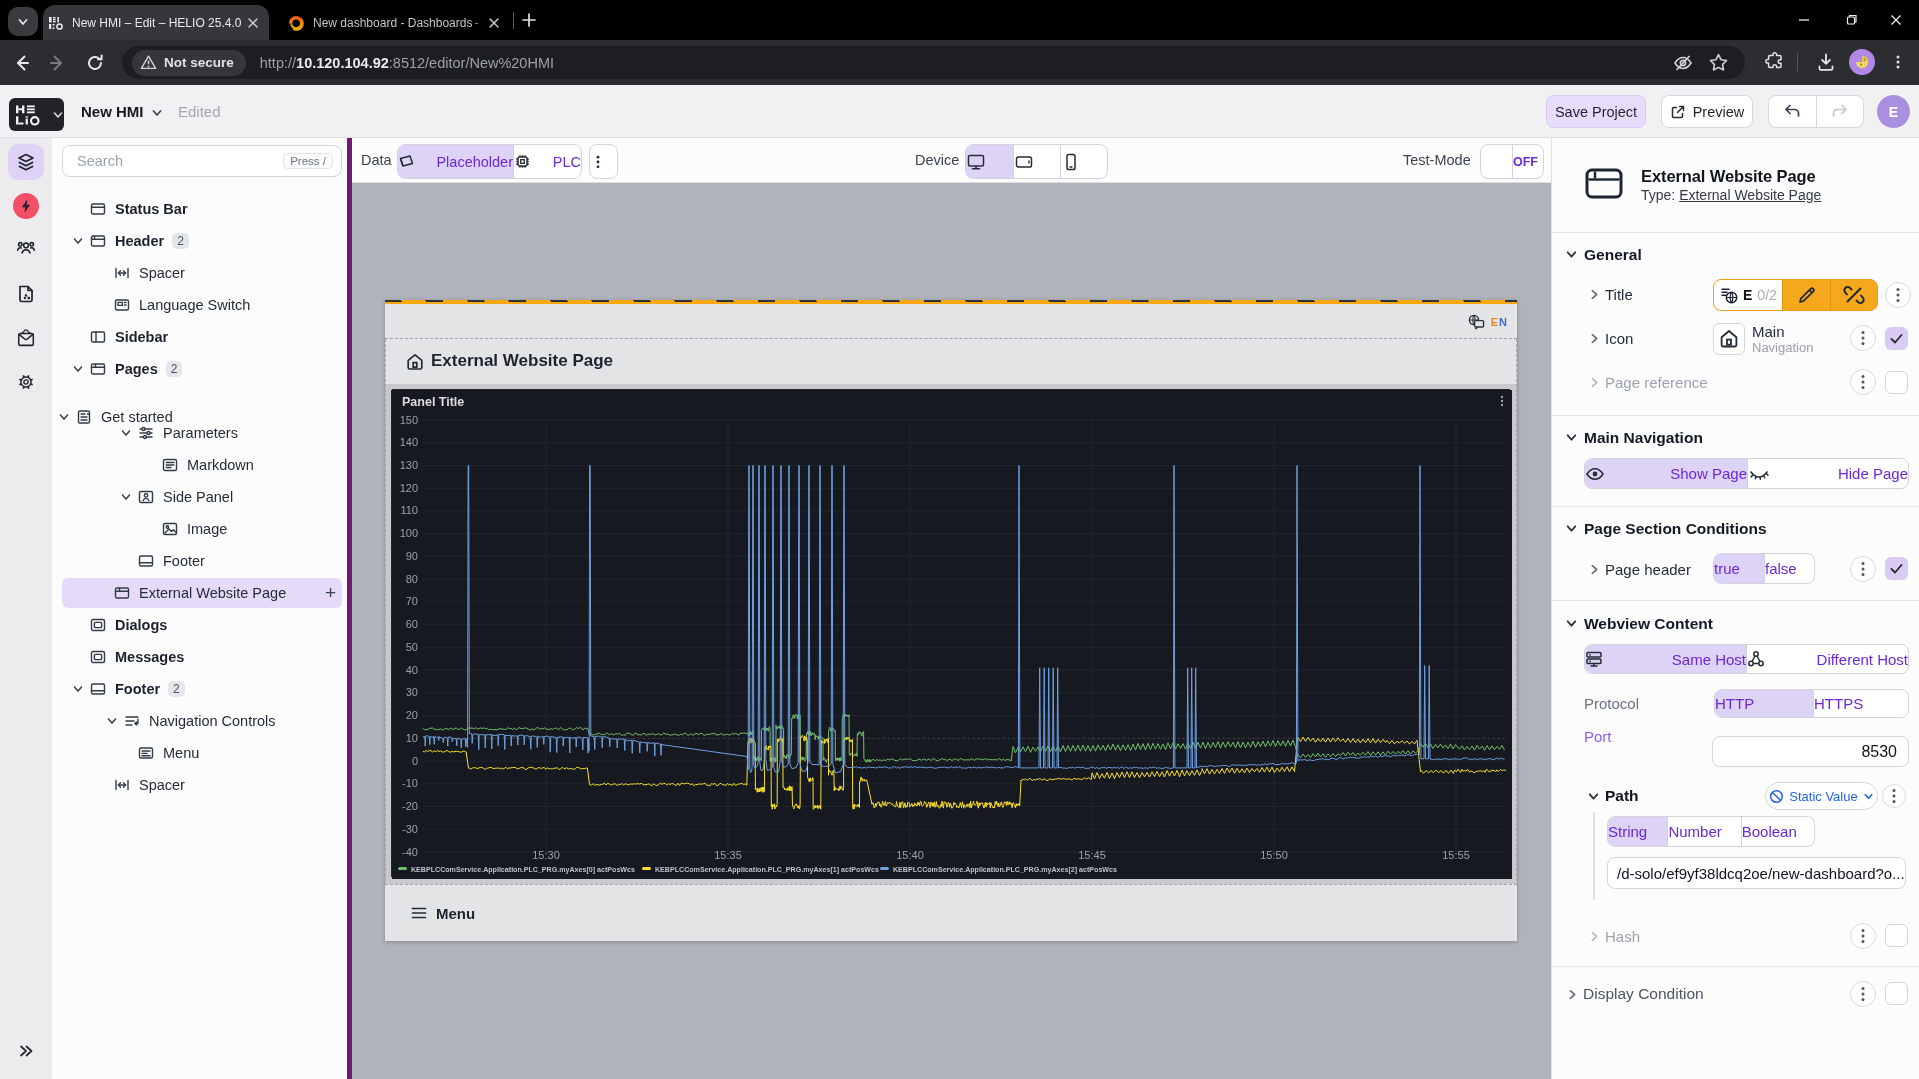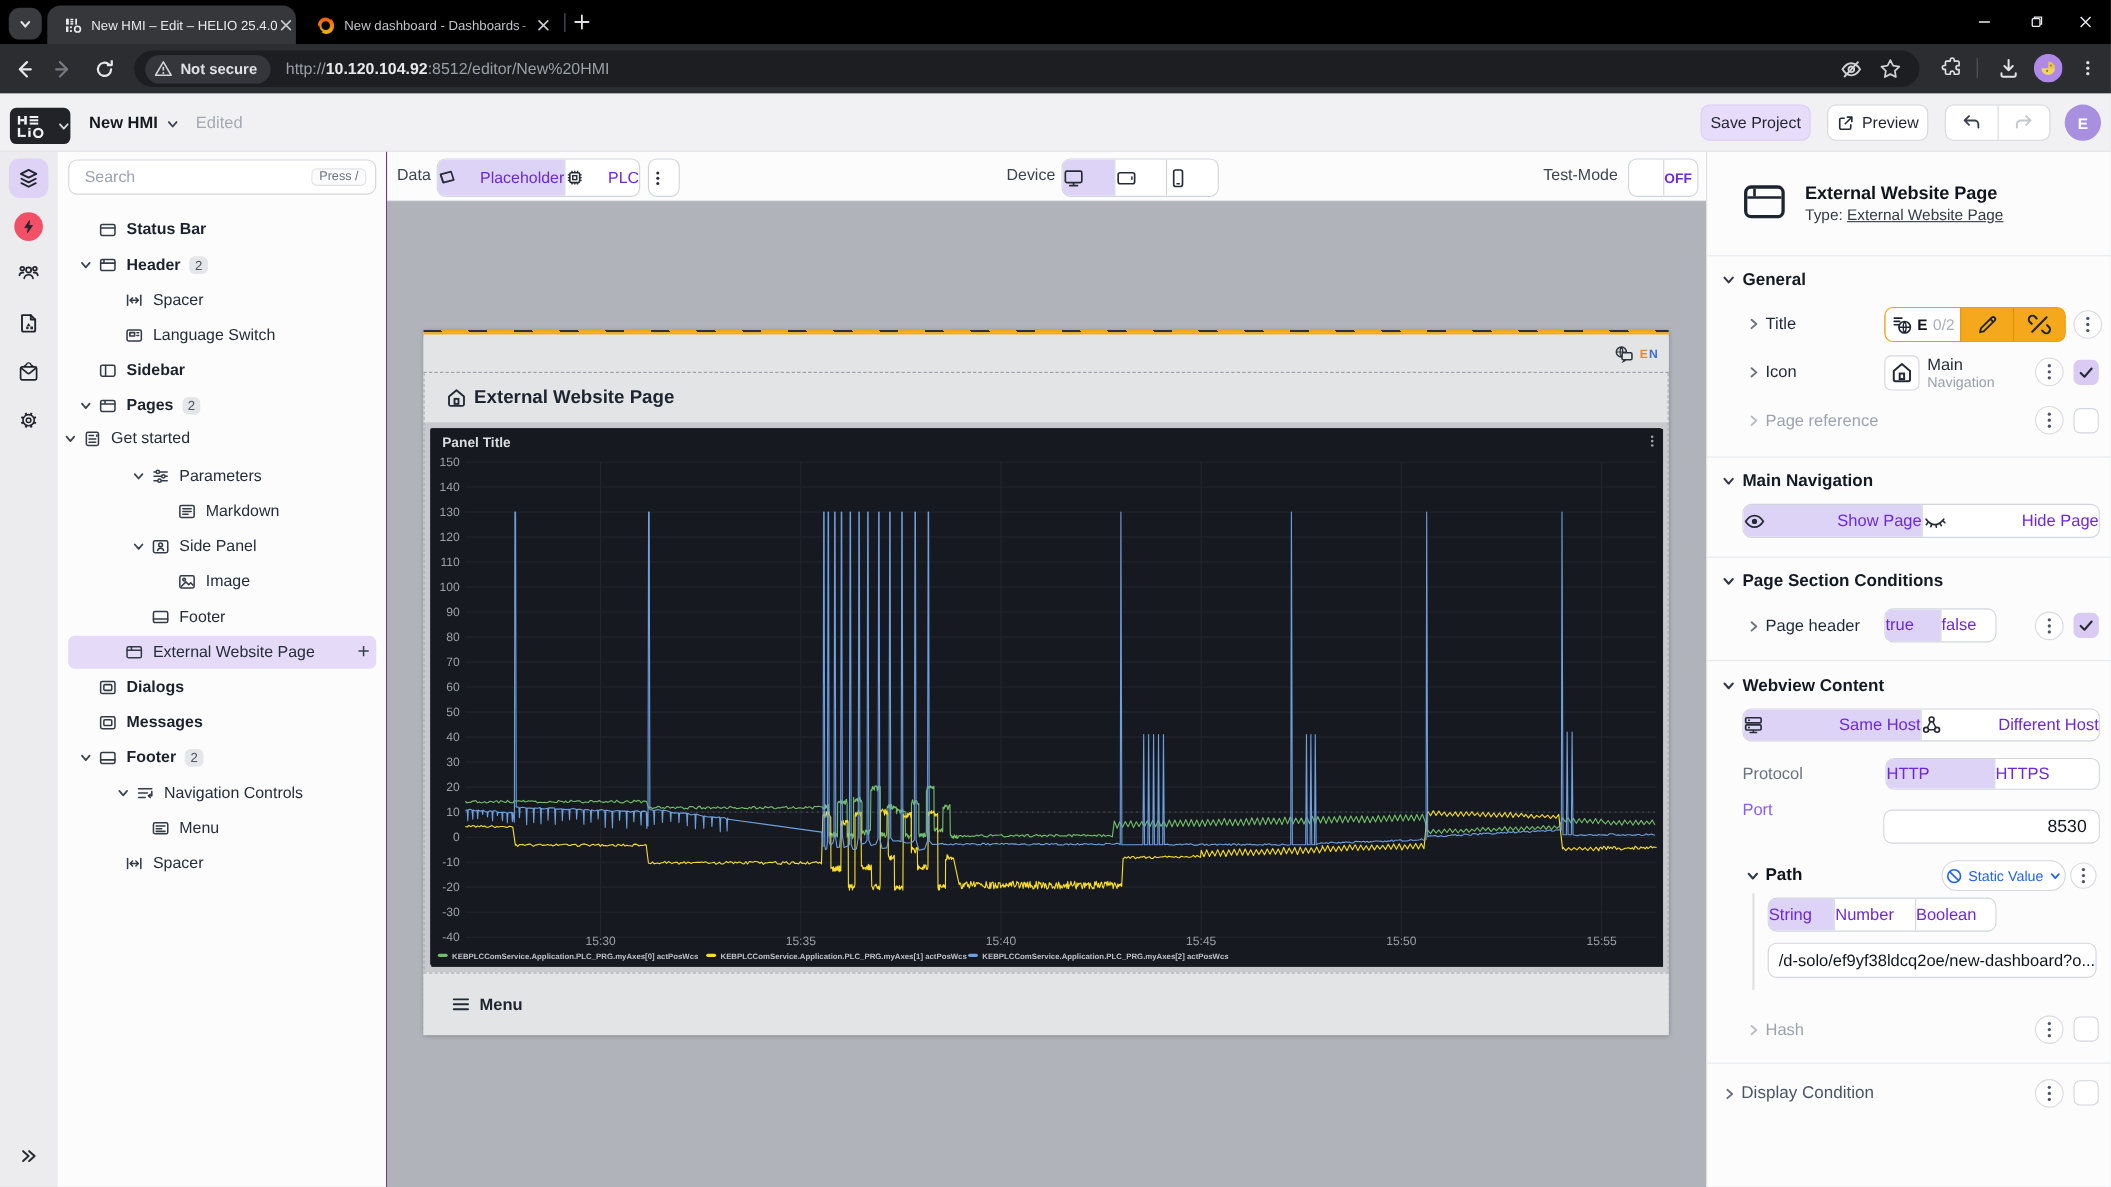--- a/index.html
+++ b/index.html
@@ -2,21 +2,21 @@
 <html><head>
 <meta charset="utf-8">
 <style>
 *{margin:0;padding:0;box-sizing:border-box}
 html,body{width:1919px;height:1079px;overflow:hidden;background:#b0b3b9;font-family:"Liberation Sans",sans-serif;}
 .abs{position:absolute}
 svg{display:block}
 
 #tabstrip{left:0;top:0;width:1919px;height:40px;background:#000}
 #tabsearch{left:8px;top:7px;width:30px;height:29px;background:#3a3b3e;border-radius:10px;display:flex;align-items:center;justify-content:center}
-#tab1{left:43px;top:5px;width:226px;height:35px;background:#36373a;border-radius:12px 12px 0 0;display:flex;align-items:center;padding:0 8px 0 16px;color:#e8e9ec;font-size:12px}
+#tab1{left:43px;top:5px;width:226px;height:35px;background:#36373a;border-radius:12px 12px 0 0;display:flex;align-items:center;padding:0 8px 0 5px;color:#e8e9ec;font-size:12px}
 #tab2{left:272px;top:5px;width:238px;height:35px;display:flex;align-items:center;padding:0 8px 0 16px;color:#c3c5c8;font-size:12px}
 .tabclose{color:#c8cacd;font-size:15px;margin-left:auto}
 #navbar{left:0;top:40px;width:1919px;height:45px;background:#2c2d31}
 #omni{left:122px;top:46px;width:1623px;height:33px;background:#1d1e21;border-radius:17px;display:flex;align-items:center}
 #nschip{margin-left:10px;height:26px;border-radius:13px;background:#35363b;display:flex;align-items:center;padding:0 12px 0 8px;color:#dfe1e4;font-size:13.5px;font-weight:700}
 #urltxt{margin-left:14px;font-size:14.5px;color:#9aa0a6}
 #urltxt b{color:#e8eaed;font-weight:700}
 
 #apphead{left:0;top:85px;width:1919px;height:53px;background:#f1f1f3;border-bottom:1px solid #e0e1e5}
 #logo{left:9px;top:98px;width:55px;height:33px;background:#212329;border-radius:6px;color:#fff;display:flex;align-items:center;padding-left:7px}
@@ -26,21 +26,21 @@
 #saveproj{left:1546px;width:100px;background:#e7dcfa;border:1px solid #dccbf7}
 #previewbtn{left:1661px;width:92px;background:#fff;border:1px solid #d5d7dc;gap:7px}
 #undoredo{left:1768px;width:96px;background:#fff;border:1px solid #d5d7dc;padding:0}
 #avatarE{left:1877px;top:95px;width:33px;height:33px;border-radius:50%;background:#a98fe0;color:#fff;font-size:14px;font-weight:700;display:flex;align-items:center;justify-content:center}
 
 #lstrip{left:0;top:138px;width:52px;height:941px;background:#ececee}
 #stripActive{left:8px;top:144px;width:36px;height:36px;background:#ded2f6;border-radius:10px;display:flex;align-items:center;justify-content:center}
 .sic{left:16px;width:20px;height:20px;display:flex;align-items:center;justify-content:center}
 #redbtn{left:13px;top:193px;width:26px;height:26px;border-radius:50%;background:#f25066;display:flex;align-items:center;justify-content:center}
 
-#tree{left:52px;top:138px;width:300px;height:941px;background:#fcfcfd;border-right:1px solid #701a75}
+#tree{left:52px;top:138px;width:300px;height:941px;background:#fcfcfd;border-right:5px solid #701a75}
 #searchbox{left:10px;top:7px;width:280px;height:32px;border:1px solid #d4d6db;border-radius:8px;background:#fff;display:flex;align-items:center;padding:0 8px 0 14px;color:#9ca3af;font-size:14.5px}
 #presschip{margin-left:auto;border:1px solid #e2e3e7;border-radius:5px;padding:1px 6px;font-size:11.5px;color:#6b7280;background:#fbfbfc}
 .trow{position:absolute;left:0;width:300px;height:32px;display:flex;align-items:center;font-size:14.5px;color:#252d3a}
 .trow.b{font-weight:700;color:#1c222d}
 .tbadge{margin-left:8px;background:#e5e6ea;border-radius:5px;font-size:12px;font-weight:400;color:#4b5563;padding:1px 5px;line-height:14px}
 .chev{width:24px;display:flex;justify-content:center;flex:none}
 .ticon{width:16px;height:16px;margin-right:9px;flex:none}
 .selrow{position:absolute;left:10px;width:280px;height:30px;background:#e5dbf8;border-radius:6px}
 
 #toolbar{left:352px;top:138px;width:1199px;height:45px;background:#fcfcfd;border-bottom:1px solid #dcdee2}
@@ -379,21 +379,21 @@
         </svg>
       </span>
       <svg class="ticon" viewBox="0 0 16 16">
         <rect x="1.5" y="3" width="13" height="10" rx="1.5" fill="none" stroke="#333b47" stroke-width="1.4" stroke-linecap="round" stroke-linejoin="round"></rect>
         <line x1="1.5" y1="6.2" x2="14.5" y2="6.2" fill="none" stroke="#333b47" stroke-width="1.4" stroke-linecap="round" stroke-linejoin="round"></line>
         <line x1="5.5" y1="3.4" x2="5.5" y2="5.8" fill="none" stroke="#333b47" stroke-width="1.4" stroke-linecap="round" stroke-linejoin="round"></line>
       </svg>
       <span>Pages</span>
       <span class="tbadge">2</span>
     </div>
-<div class="trow" style="top:245px;">
+<div class="trow" style="top:263px;">
       <span class="chev">
         <svg width="12" height="12" viewBox="0 0 12 12">
           <polyline points="2.5,4 6,8 9.5,4" fill="none" stroke="#3c4350" stroke-width="1.6" stroke-linecap="round" stroke-linejoin="round"></polyline>
         </svg>
       </span>
       <svg class="ticon" viewBox="0 0 16 16">
         <rect x="2.5" y="2" width="11" height="12" rx="1.5" fill="none" stroke="#333b47" stroke-width="1.4" stroke-linecap="round" stroke-linejoin="round"></rect>
         <line x1="5" y1="5" x2="9" y2="5" fill="none" stroke="#333b47" stroke-width="1.4" stroke-linecap="round" stroke-linejoin="round"></line>
         <line x1="5" y1="8" x2="11" y2="8" fill="none" stroke="#333b47" stroke-width="1.4" stroke-linecap="round" stroke-linejoin="round"></line>
         <line x1="5" y1="11" x2="11" y2="11" fill="none" stroke="#333b47" stroke-width="1.4" stroke-linecap="round" stroke-linejoin="round"></line>

